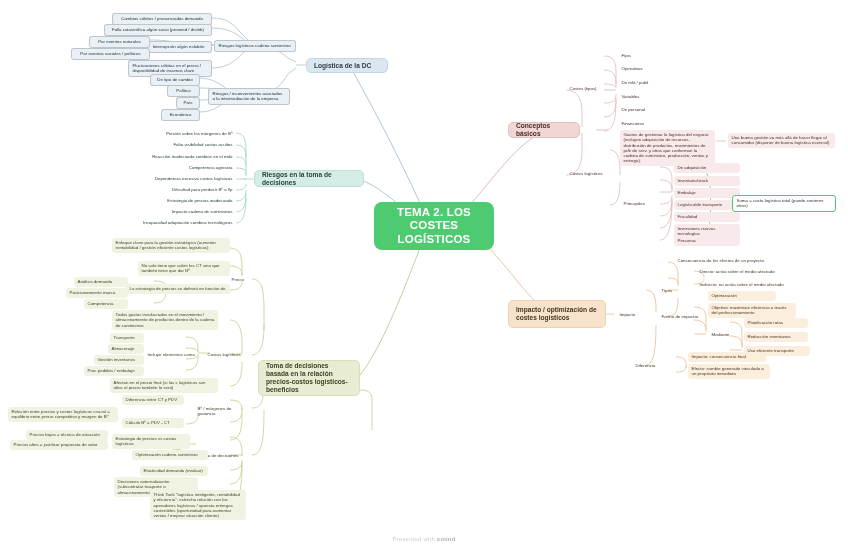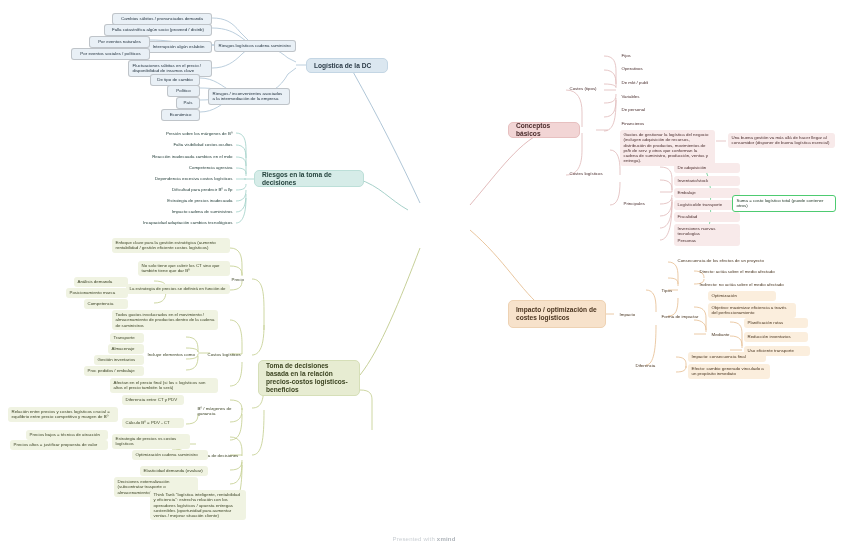--- a/index.html
+++ b/index.html
@@ -199,20 +199,22 @@
       <path d="M230 470 C 240 470, 242 466, 242 460"></path>
       <path d="M230 484 C 240 484, 242 474, 242 462"></path>
       <path d="M230 505 C 240 505, 242 484, 242 465"></path>
       <path d="M172 440 C 182 440, 184 442, 184 444"></path>
       <path d="M172 450 C 182 450, 184 448, 184 445"></path>
       <path d="M184 444 L 196 444"></path>
     </g>
   </g>
 </svg>
 
+<div class="node central" style="left:374px;top:202px;width:120px;height:48px;">TEMA 2. LOS
+COSTES LOGÍSTICOS</div>
 
 <div class="node main blue" style="left:306px;top:58px;width:82px;height:15px;">Logística de la DC</div>
 
 <div class="node main teal" style="left:254px;top:170px;width:110px;height:17px;">Riesgos en la toma de decisiones</div>
 
 <div class="node main pink" style="left:508px;top:122px;width:72px;height:16px;">Conceptos básicos</div>
 
 <div class="node main orange" style="left:508px;top:300px;width:98px;height:28px;">Impacto / optimización de costes logísticos</div>
 
 <div class="node main olive" style="left:258px;top:360px;width:102px;height:36px;">Toma de decisiones basada en la relación precios-costos logísticos-beneficios</div>

